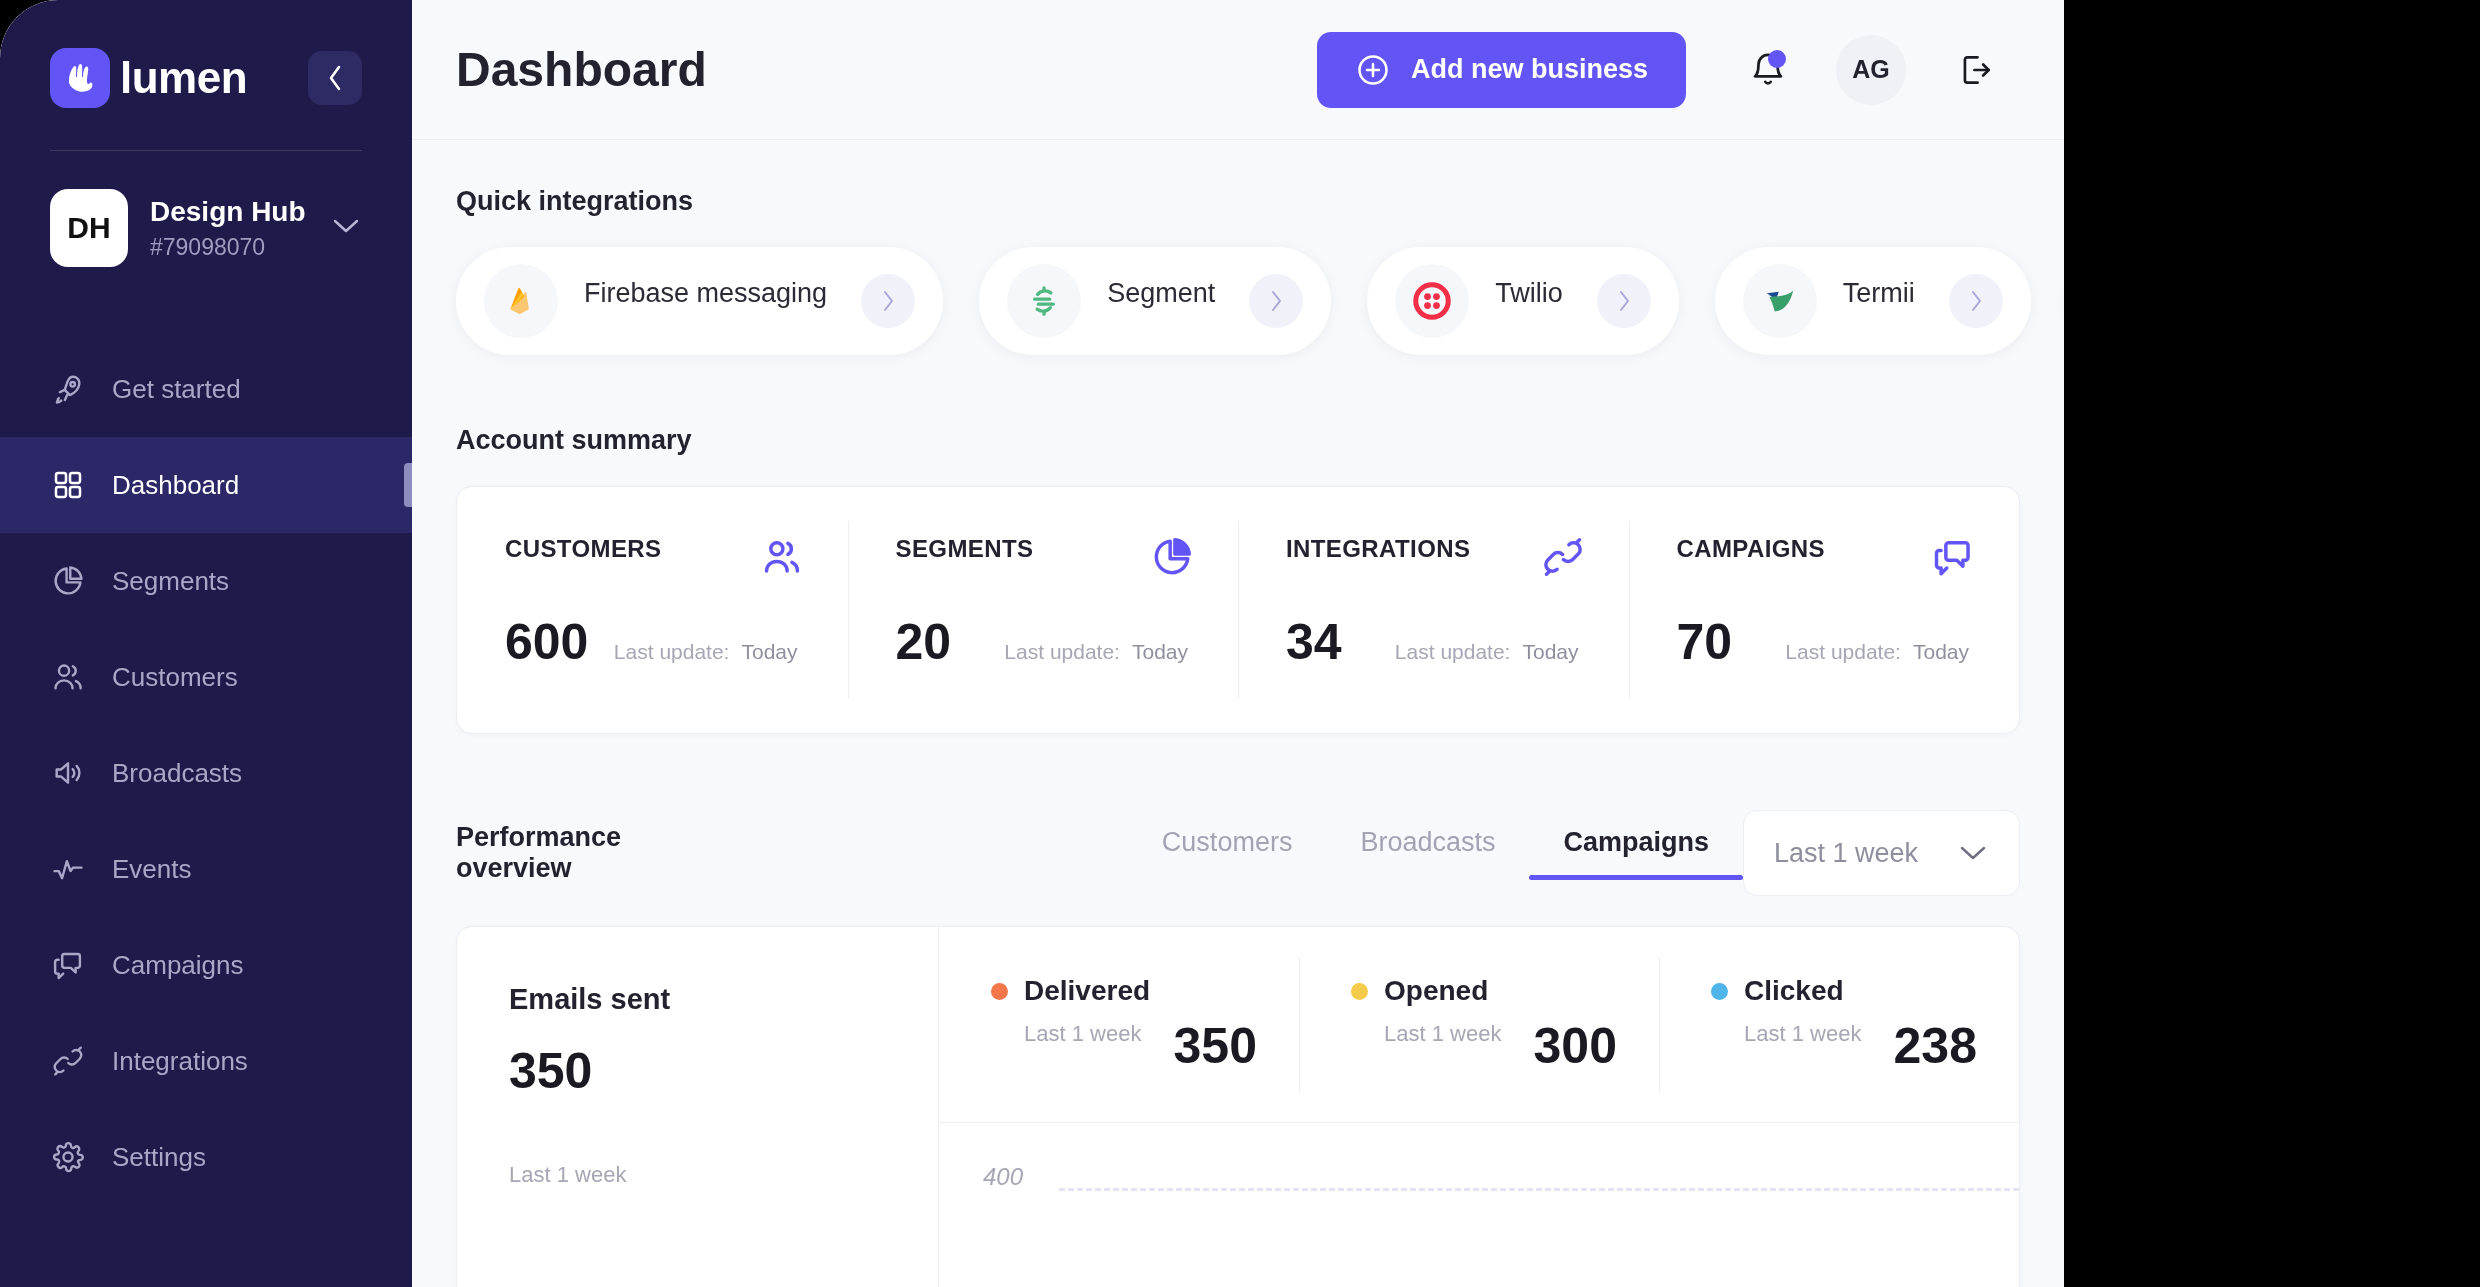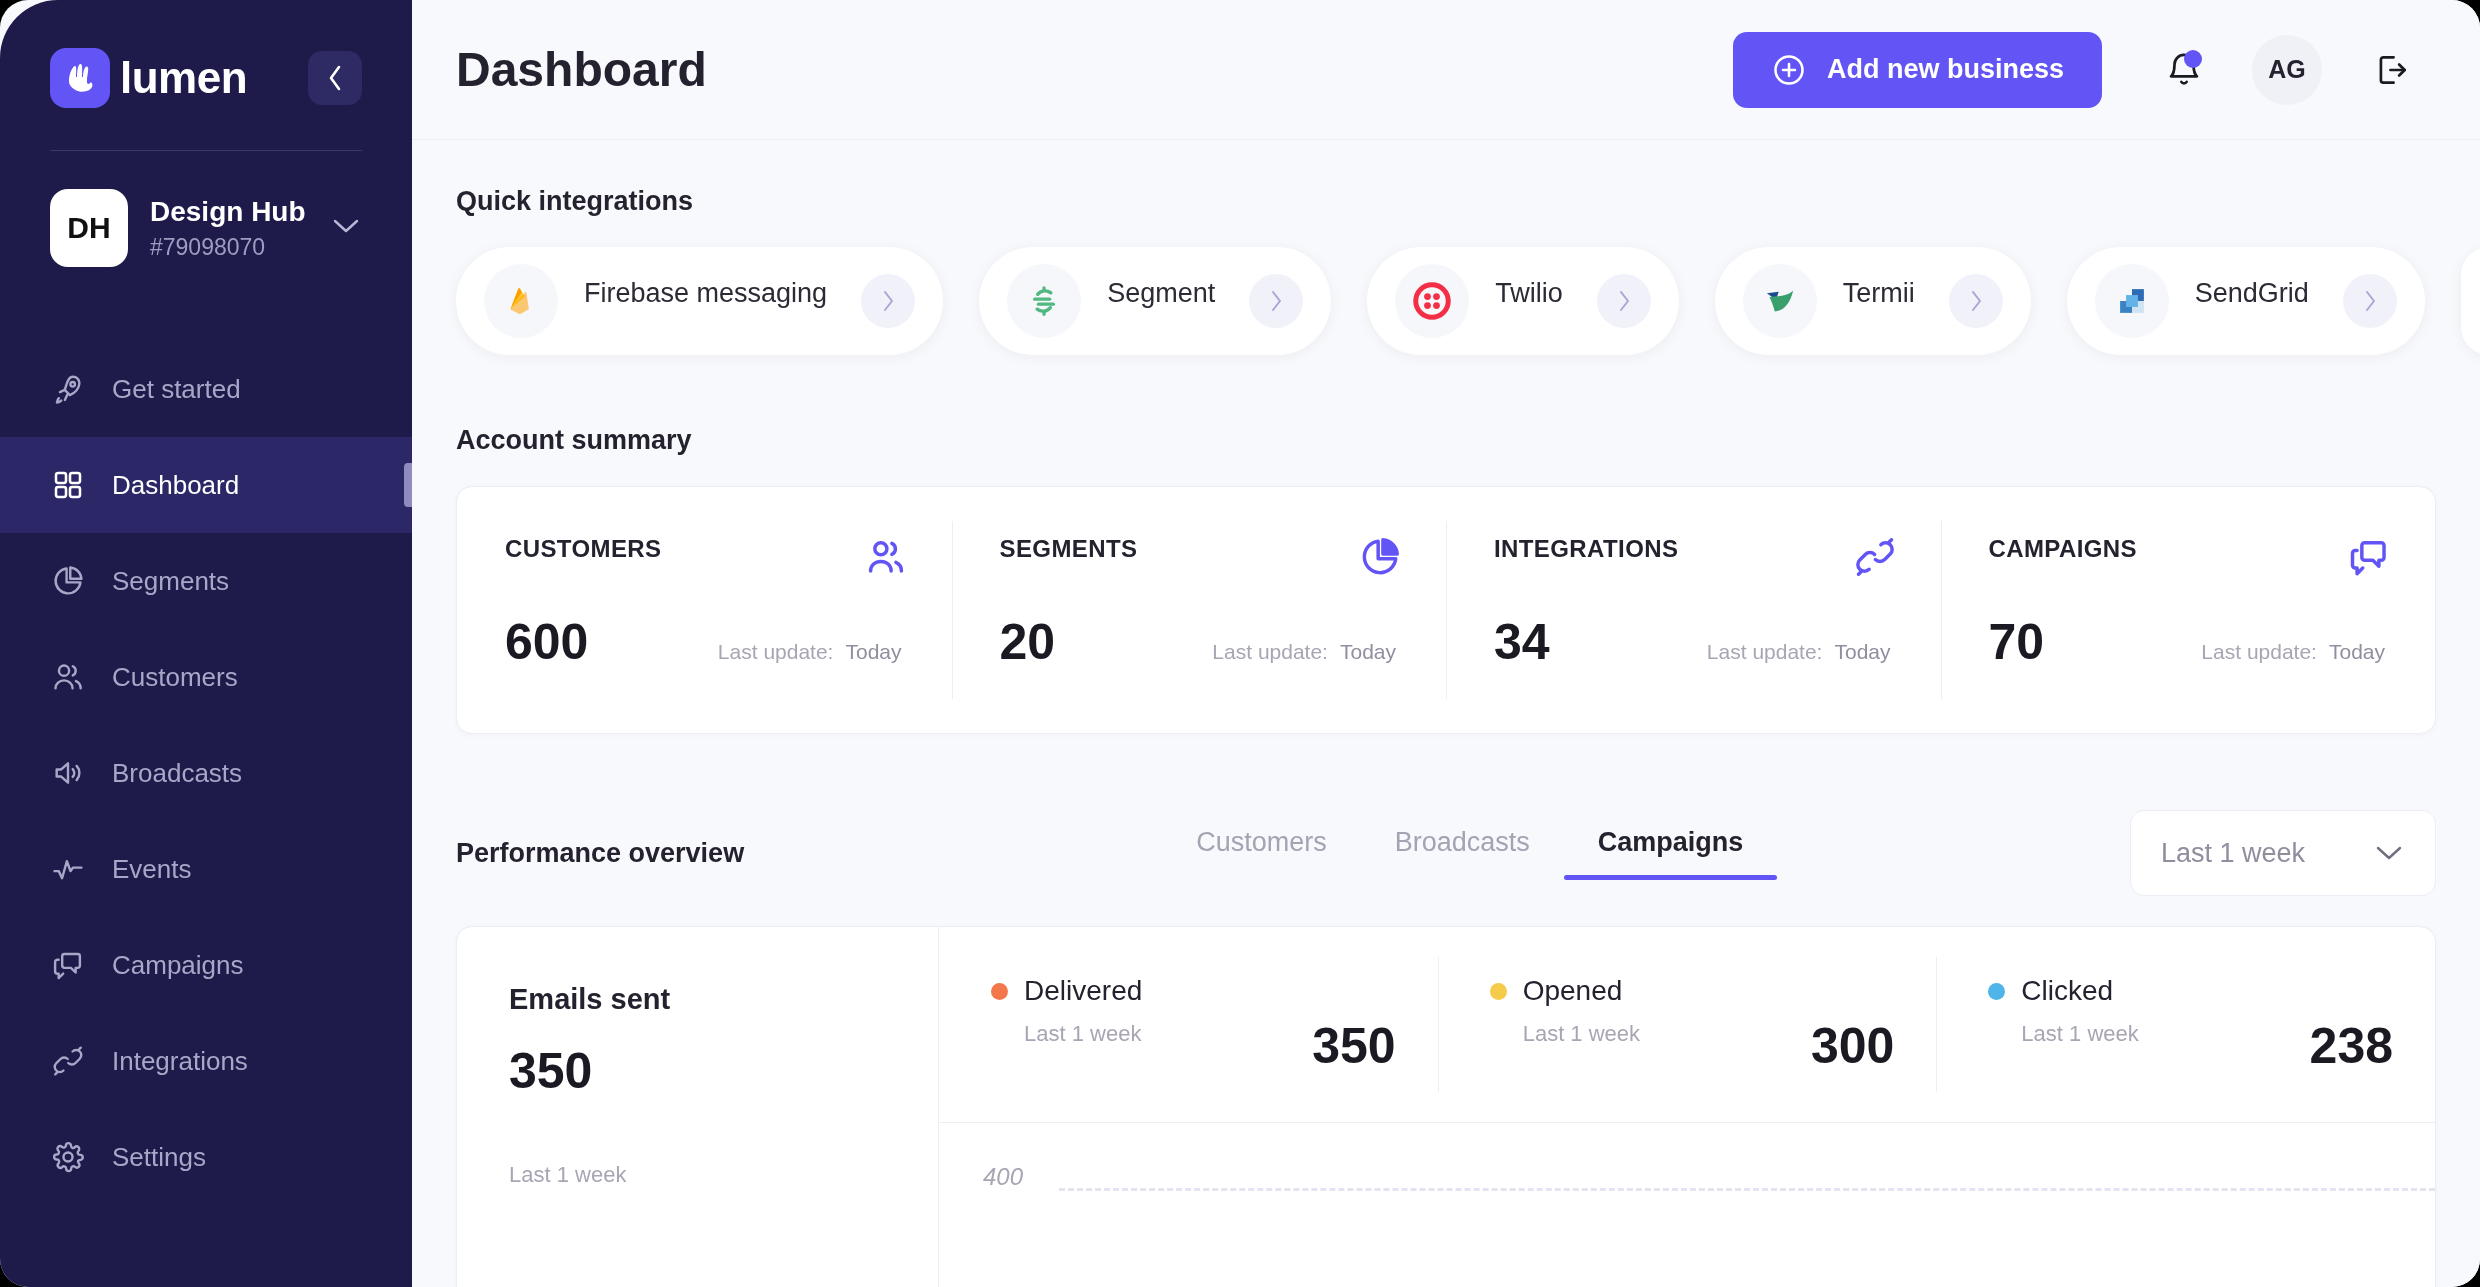--- a/index.html
+++ b/index.html
@@ -4,26 +4,25 @@
 <style>
   * { box-sizing: border-box; margin: 0; padding: 0; }
   html, body {
     width: 2480px; height: 1287px;
     background: #000000;
     font-family: "Liberation Sans", sans-serif;
     overflow: hidden;
   }
   .app {
     position: relative;
-    width: 2480px; height: 1287px;
+    width: 2064px; height: 1287px;
     display: flex;
     border-top-left-radius: 58px;
     overflow: hidden;
     background: #F8F9FC;
-    border-radius: 28px;
   }
 
   
   .sidebar {
     width: 412px; flex: 0 0 412px;
     background: #1E1B4B;
     color: #fff;
     position: relative;
     border-top-left-radius: 58px;
     padding-top: 0;
@@ -271,21 +270,21 @@
     padding: 48px 42px 0 52px;
     position: relative;
   }
   .metric + .metric::before {
     content: ""; position: absolute; left: 0; top: 30px; bottom: 30px;
     width: 1px; background: #ECEDF5;
   }
   .metric-left { }
   .metric-name {
     display: flex; align-items: center; gap: 16px;
-    font-size: 28px; font-weight: 400; color: #24222E; text-align: right;
+    font-size: 28px; font-weight: 700; color: #24222E; text-align: right;
   }
   .dot { width: 17px; height: 17px; border-radius: 50%; flex: 0 0 17px; }
   .metric-sub { font-size: 22px; color: #A6A6B4; margin-top: 14px; margin-left: 33px; }
   .metric-value {
     margin-left: auto; font-size: 50px; font-weight: 700; color: #1B1A22;
     align-self: center; margin-top: -6px;
   }
 
   .chart-area { flex: 1 1 auto; position: relative; padding: 40px 0 0 0; }
   .grid-row { display: flex; align-items: flex-end; font-style: italic; }

